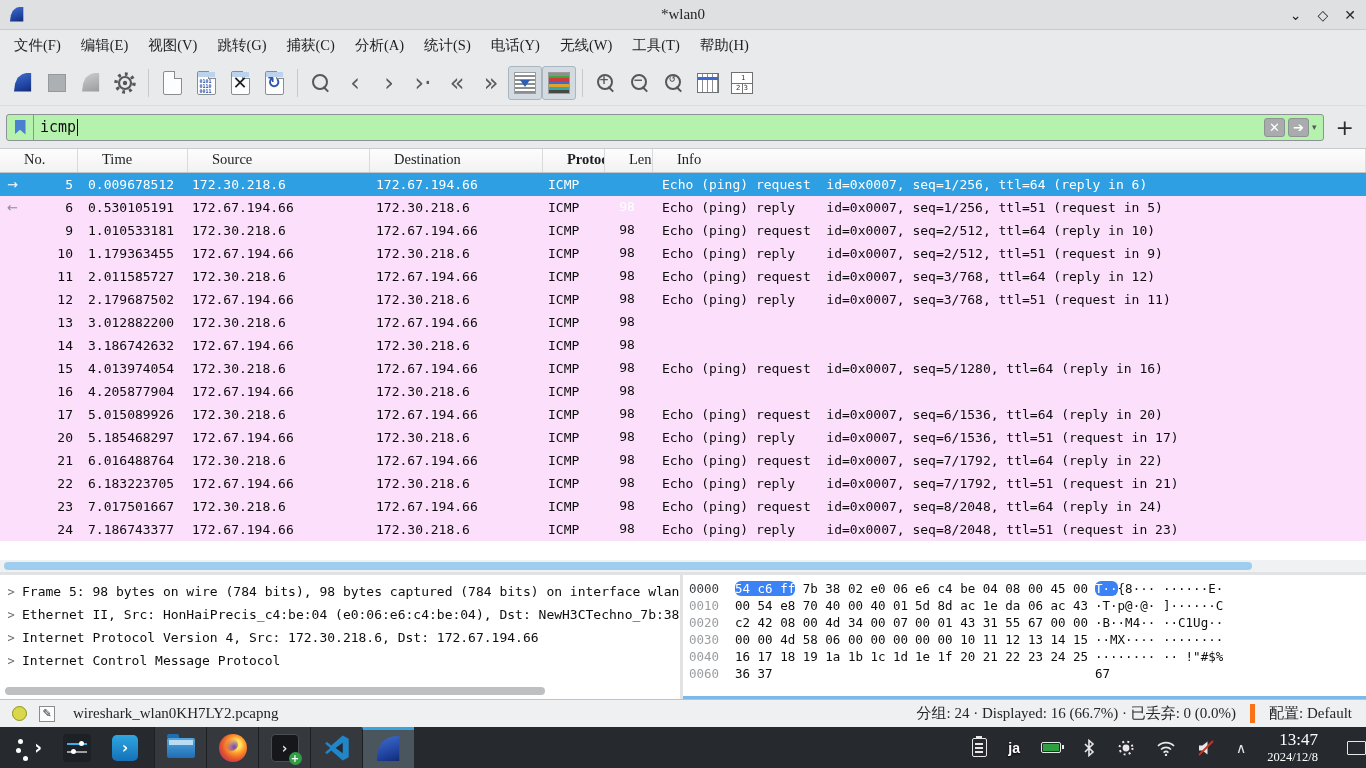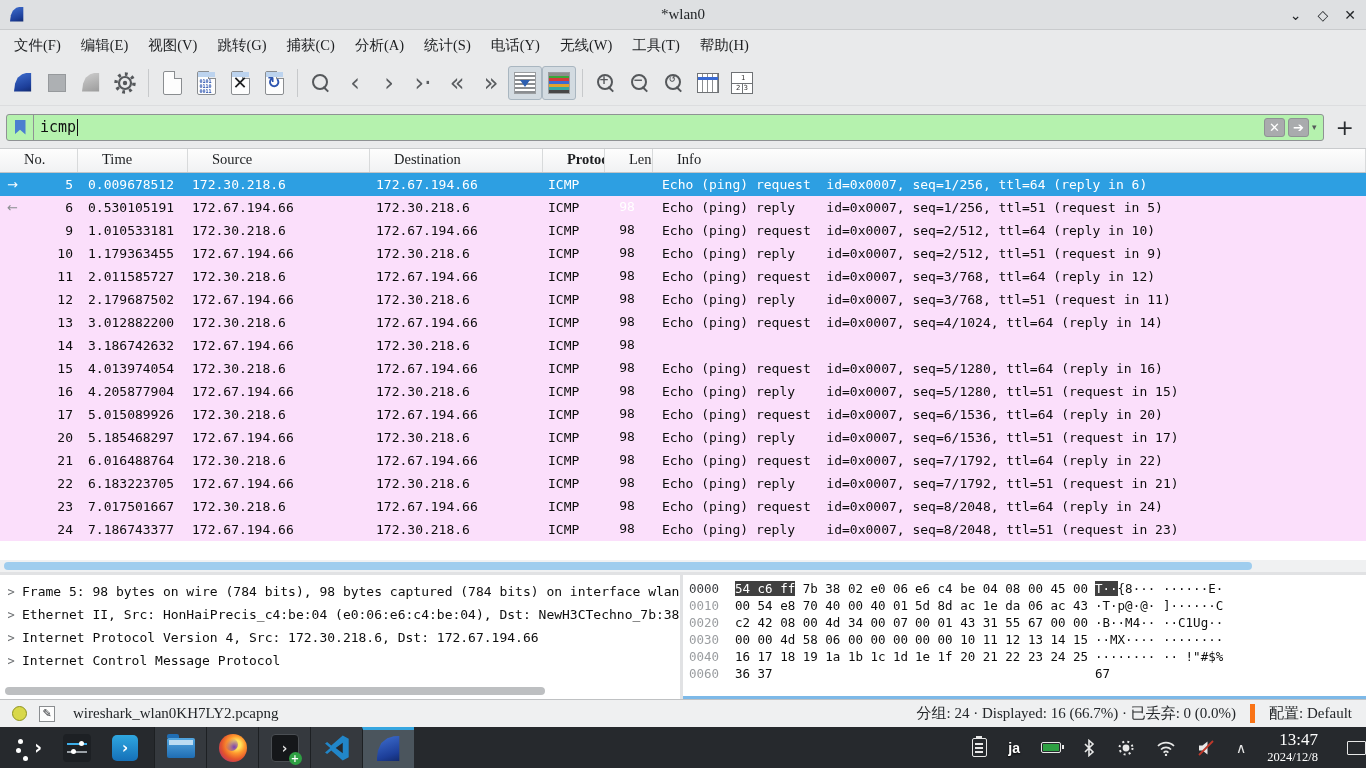--- a/index.html
+++ b/index.html
@@ -108,21 +108,21 @@
   .dt-hscroll { height:11px; position:relative; margin-bottom:2px; flex:0 0 auto; }
   .dt-hscroll .thumb { position:absolute; left:5px; top:1px; height:8px; width:540px; background:#bdbfc1; border-radius:4px; }
 
   .hex-pane { flex:1; background:#fff; position:relative; padding:5px 0 0 6px; }
   .hexline { display:flex; font:12.5px "DejaVu Sans Mono", monospace; line-height:17px; white-space:pre; }
   .hx-off { width:46px; color:#9a9da0; flex:0 0 auto; }
   .hx-off.cur { color:#3a3d40; }
   .hx-a, .hx-b { width:180px; flex:0 0 auto; color:#0d0d0d; }
   .hx-a1 { width:68px; flex:0 0 auto; color:#0d0d0d; }
   .hx-a2 { color:#0d0d0d; }
-  .hl { background:#404040; color:#fff; }
+  .hl { background:#3b82f6; color:#fff;border-radius:6px; }
   .hex-scroll { position:absolute; left:0; right:0; bottom:0; height:3px; background:#7db9e8; }
 
   
   .statusbar { height:28px; background:#eff0f1; border-top:1px solid #bfc1c3; display:flex; align-items:center; font-size:15px; color:#232629; }
   .expert-dot { width:15px; height:15px; border-radius:50%; background:#d8d84a; border:1px solid #8f9220; margin-left:12px; }
   .comment-ico { width:16px; height:16px; margin-left:12px; background:#fdfdfd; border:1px solid #8a8d90; position:relative; font:11px "DejaVu Sans", sans-serif; color:#2a2d30; display:flex; align-items:center; justify-content:center; }
   .sb-file { margin-left:18px; }
   .sb-right { margin-left:auto; display:flex; align-items:center; height:100%;font-family:Liberation Serif, serif; }
   .sb-stats { padding:0 14px; }
   .sb-profile { border-left:5px solid #f97316; padding:0 14px; }
@@ -366,21 +366,20 @@
         <div class="c-len">98</div>
         <div class="c-info">Echo (ping) reply    id=0x0007, seq=3/768, ttl=51 (request in 11)</div>
       </div>
       <div class="pl-row">
         <div class="c-no">13</div>
         <div class="c-time">3.012882200</div>
         <div class="c-src">172.30.218.6</div>
         <div class="c-dst">172.67.194.66</div>
         <div class="c-proto">ICMP</div>
         <div class="c-len">98</div>
-        <div class="c-info">Echo (ping) request  id=0x0007, seq=4/1024, ttl=64 (reply in 14)</div>
       </div>
       <div class="pl-row">
         <div class="c-no">14</div>
         <div class="c-time">3.186742632</div>
         <div class="c-src">172.67.194.66</div>
         <div class="c-dst">172.30.218.6</div>
         <div class="c-proto">ICMP</div>
         <div class="c-len">98</div>
       </div>
       <div class="pl-row">
@@ -392,21 +391,20 @@
         <div class="c-len">98</div>
         <div class="c-info">Echo (ping) request  id=0x0007, seq=5/1280, ttl=64 (reply in 16)</div>
       </div>
       <div class="pl-row">
         <div class="c-no">16</div>
         <div class="c-time">4.205877904</div>
         <div class="c-src">172.67.194.66</div>
         <div class="c-dst">172.30.218.6</div>
         <div class="c-proto">ICMP</div>
         <div class="c-len">98</div>
-        <div class="c-info">Echo (ping) reply    id=0x0007, seq=5/1280, ttl=51 (request in 15)</div>
       </div>
       <div class="pl-row">
         <div class="c-no">17</div>
         <div class="c-time">5.015089926</div>
         <div class="c-src">172.30.218.6</div>
         <div class="c-dst">172.67.194.66</div>
         <div class="c-proto">ICMP</div>
         <div class="c-len">98</div>
         <div class="c-info">Echo (ping) request  id=0x0007, seq=6/1536, ttl=64 (reply in 20)</div>
       </div>

